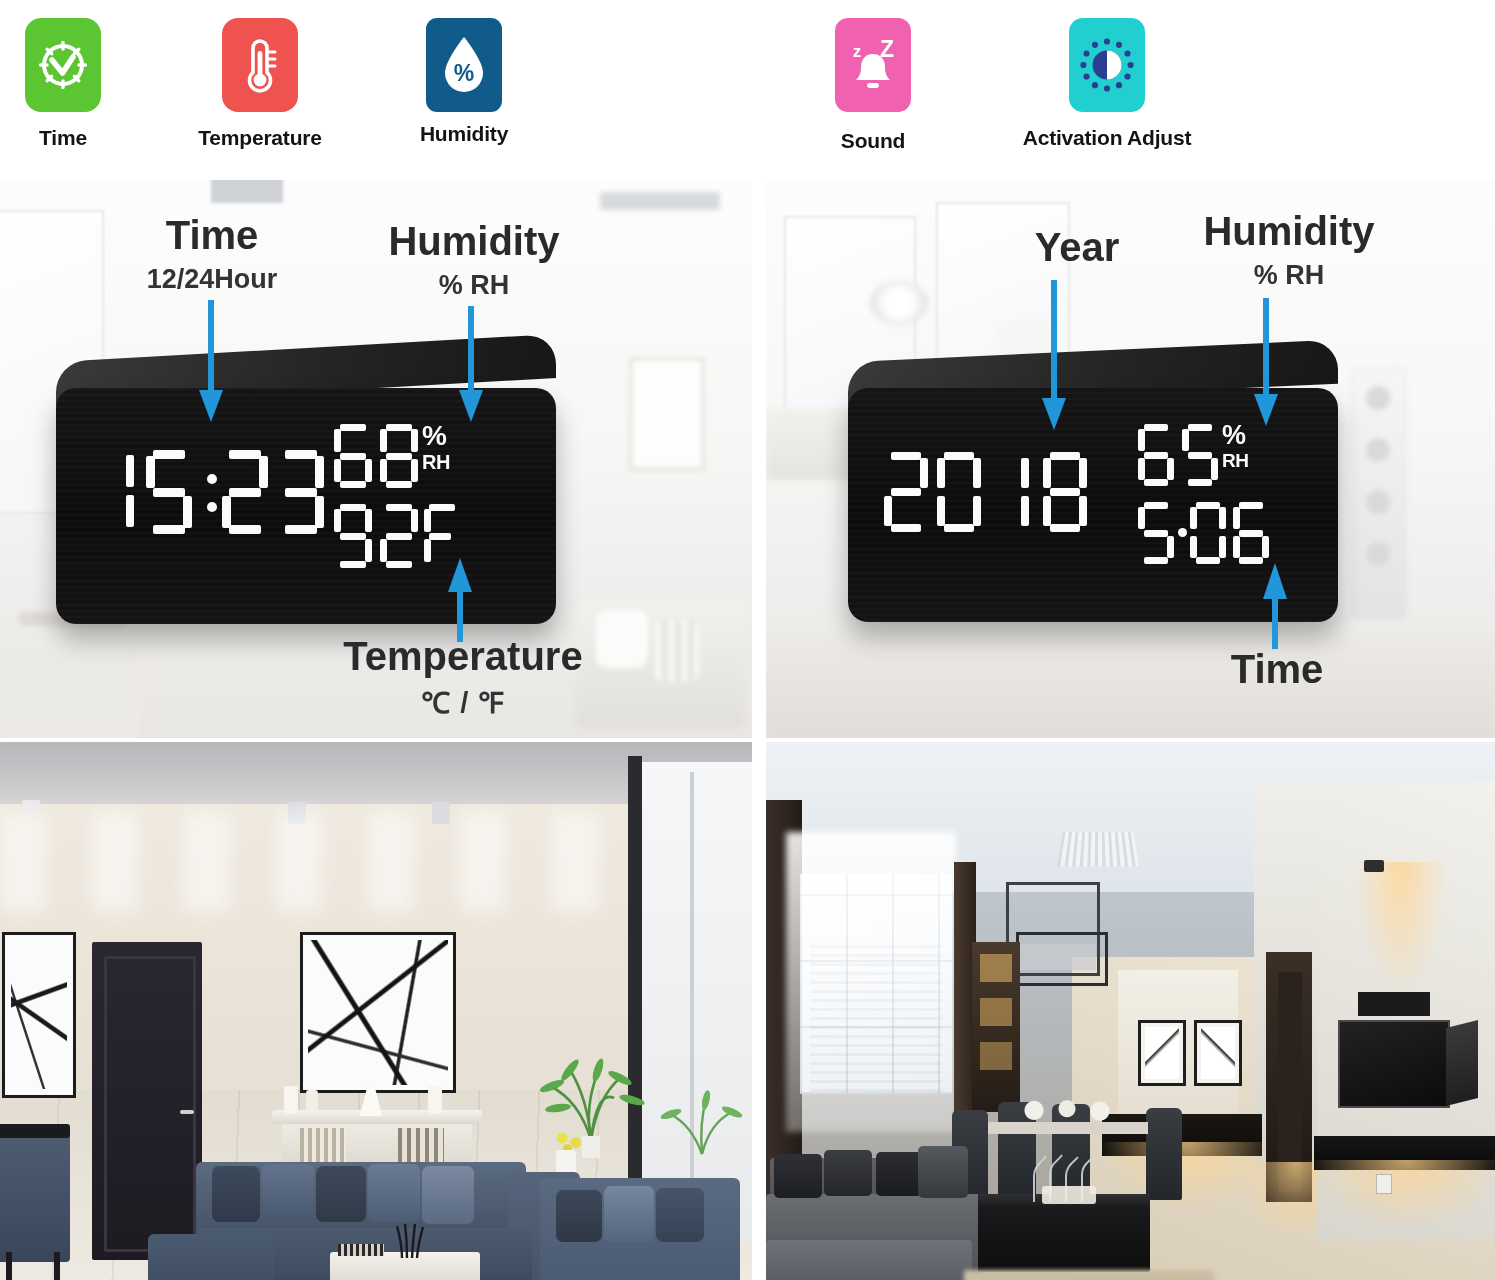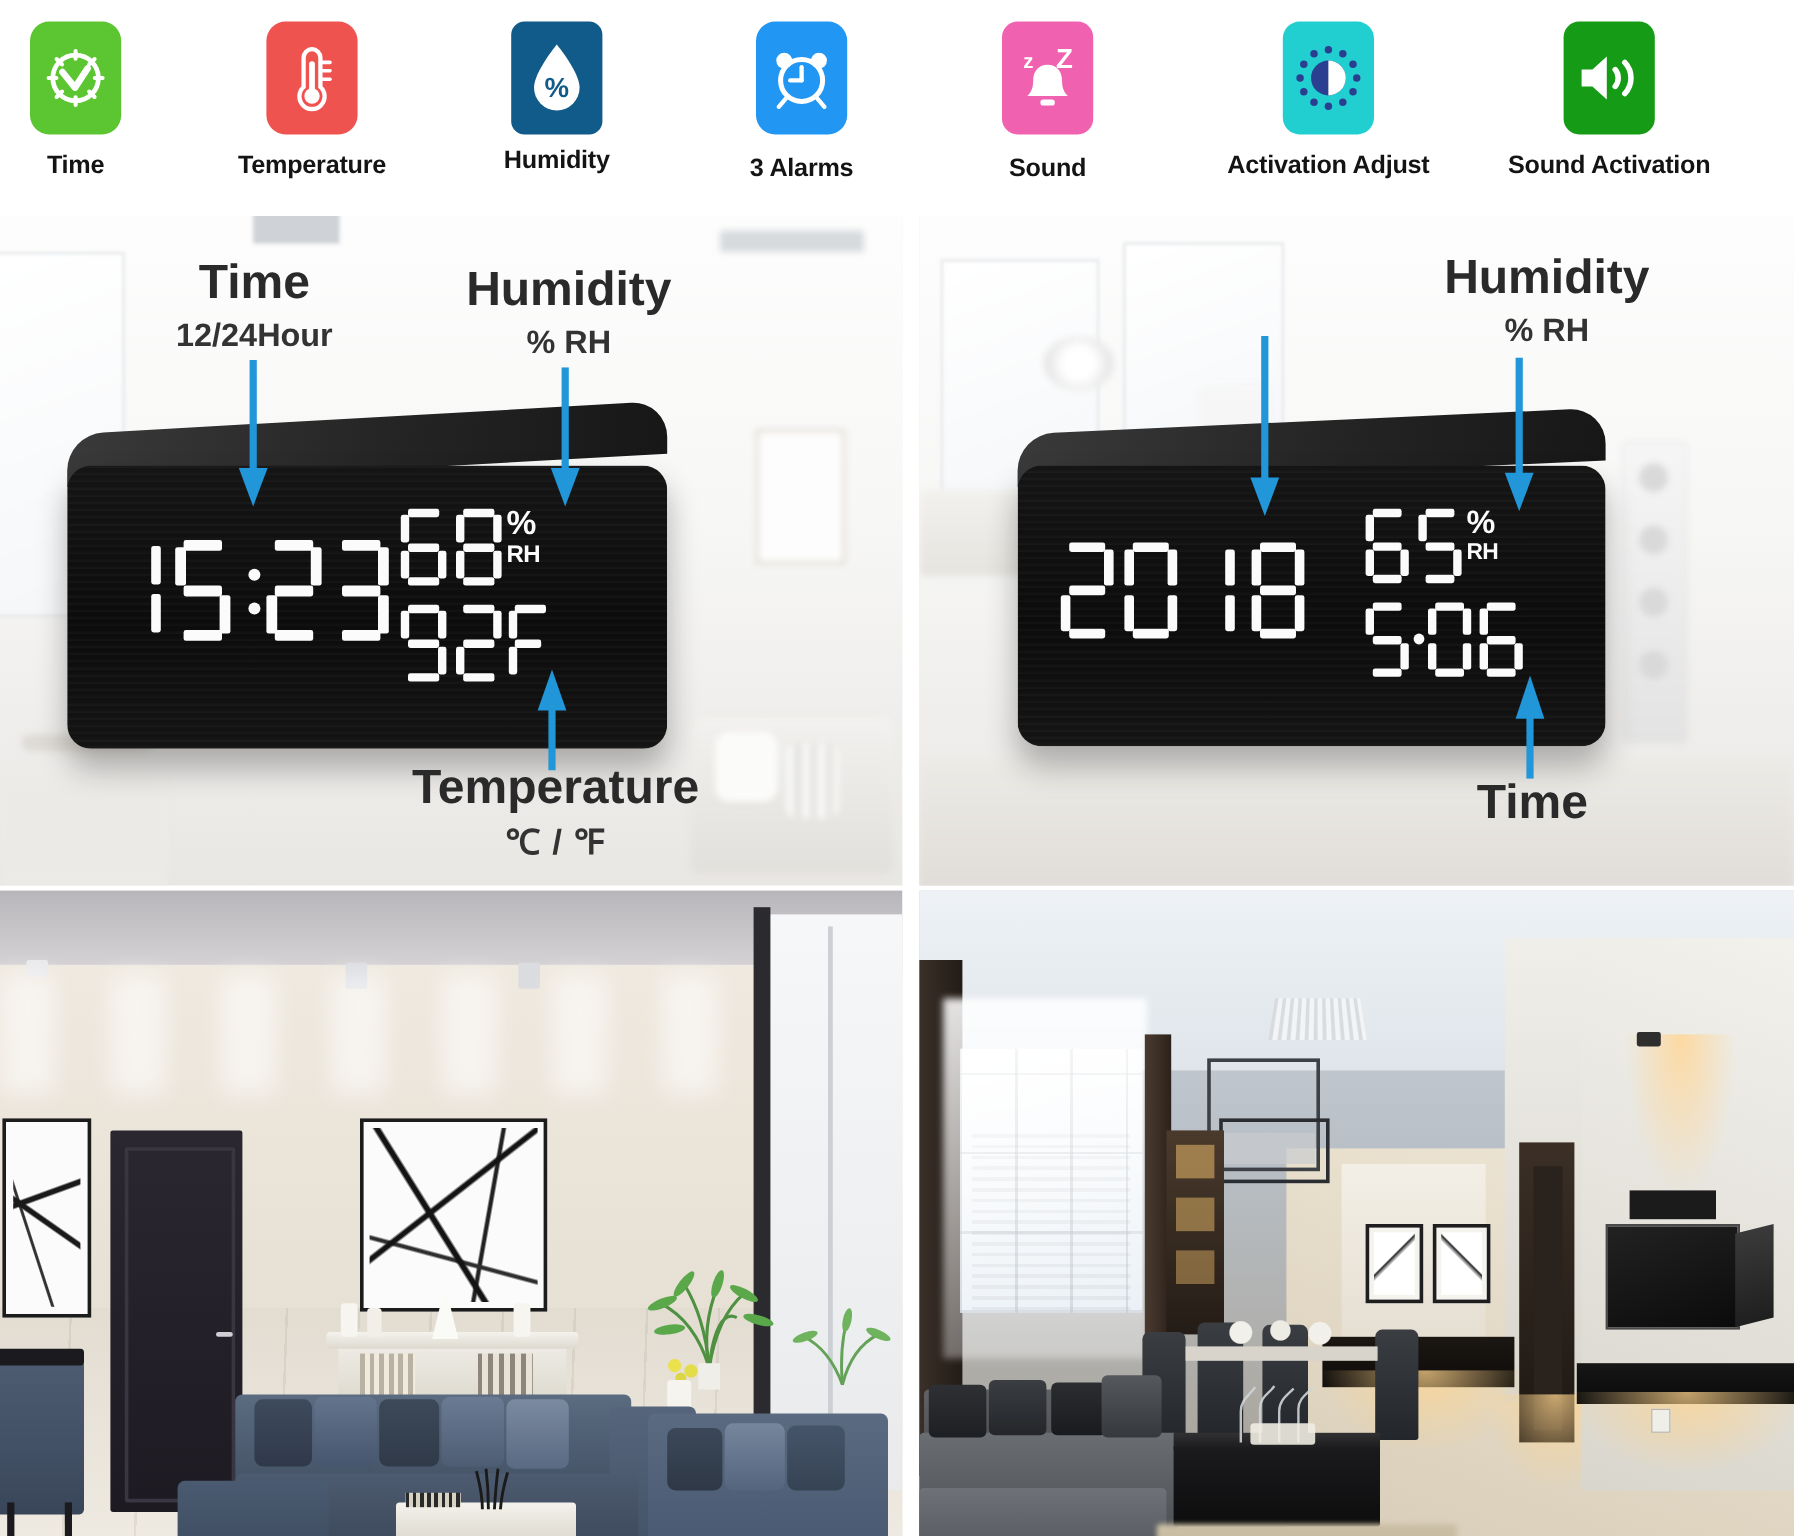--- a/index.html
+++ b/index.html
@@ -148,40 +148,20 @@
     <div class="feature" style="left:392px;width:144px;">
       <div class="fi-tile" style="background:#115b8a;border-radius:11px;">
         <svg width="54" height="64" viewBox="0 0 54 64">
           <path d="M27 4 C27 4 8 27 8 40 a19 19 0 0 0 38 0 C46 27 27 4 27 4 z" fill="#ffffff"></path>
           <text x="27" y="48" font-family="Liberation Sans, sans-serif" font-size="23" font-weight="bold" fill="#115b8a" text-anchor="middle">%</text>
         </svg>
       </div>
       <div class="fi-label" style="top:122px;font-size:21px;">Humidity</div>
     </div>
 
-    <div class="feature" style="left:598px;width:140px;">
-      <div class="fi-tile" style="background:#2196f3;">
-        <svg width="58" height="58" viewBox="0 0 58 58">
-          <g fill="none" stroke="#ffffff" stroke-width="4.2">
-            <circle cx="29" cy="31" r="17.5"></circle>
-            <path d="M13 16 a8.5 8.5 0 0 1 4 -5"></path>
-            <path d="M45 16 a8.5 8.5 0 0 0 -4 -5"></path>
-          </g>
-          <circle cx="14.5" cy="14.5" r="6.6" fill="#ffffff"></circle>
-          <circle cx="43.5" cy="14.5" r="6.6" fill="#ffffff"></circle>
-          <g stroke="#ffffff" stroke-width="3.6" stroke-linecap="round">
-            <line x1="29" y1="31" x2="29" y2="20"></line>
-            <line x1="29" y1="31" x2="19.5" y2="31"></line>
-            <line x1="16" y1="46" x2="10" y2="53"></line>
-            <line x1="42" y1="46" x2="48" y2="53"></line>
-          </g>
-        </svg>
-      </div>
-      <div class="fi-label" style="top:129px;font-size:21px;">3 Alarms</div>
-    </div>
 
     <div class="feature" style="left:800px;width:146px;">
       <div class="fi-tile" style="background:#f062b0;border-radius:13px;">
         <svg width="62" height="62" viewBox="0 0 62 62">
           <text x="15" y="23" font-family="Liberation Sans, sans-serif" font-size="17" font-weight="bold" fill="#ffffff" text-anchor="middle">z</text>
           <text x="45" y="23" font-family="Liberation Sans, sans-serif" font-size="23" font-weight="bold" fill="#ffffff" text-anchor="middle">Z</text>
           <path d="M31 20 c8 0 12 6 12 13 c0 8 3 11 5 13 H14 c2 -2 5 -5 5 -13 c0 -7 4 -13 12 -13 z" fill="#ffffff"></path>
           <rect x="25" y="49" width="12" height="5" rx="2.4" fill="#ffffff"></rect>
         </svg>
       </div>
@@ -205,32 +185,20 @@
             <circle cx="10.5" cy="19.5" r="3.1"></circle>
               <circle cx="19" cy="10.8" r="3.1"></circle>
           </g>
           <circle cx="31" cy="31" r="14.5" fill="#2b3f91"></circle>
           <path d="M31 16.5 a14.5 14.5 0 0 1 0 29 z" fill="#ffffff"></path>
         </svg>
       </div>
       <div class="fi-label" style="top:126px;font-size:21px;">Activation Adjust</div>
     </div>
 
-    <div class="feature" style="left:1228px;width:226px;">
-      <div class="fi-tile" style="background:#159b16;border-radius:13px;">
-        <svg width="58" height="52" viewBox="0 0 58 52">
-          <path d="M6 19 h9 L27 8 v36 L15 33 H6 z" fill="#ffffff"></path>
-          <g fill="none" stroke="#ffffff" stroke-width="4.6" stroke-linecap="round">
-            <path d="M34 19 a11 11 0 0 1 0 14"></path>
-            <path d="M42 13 a19 19 0 0 1 0 26"></path>
-          </g>
-        </svg>
-      </div>
-      <div class="fi-label" style="top:126px;font-size:21px;">Sound Activation</div>
-    </div>
   </div>
 
   <div class="grid">
 
     <div class="cell cell-tl">
       <div class="room-light"></div>
 
       <div class="pane" style="left:-10px;top:30px;width:110px;height:300px;"></div>
       <div class="pane" style="left:210px;top:-16px;width:70px;height:36px;border-radius:3px;background:#cfd2d6;"></div>
       <div class="blur-el" style="left:600px;top:12px;width:120px;height:18px;background:#d7dadd;border-radius:3px;"></div>
@@ -477,20 +445,23 @@
 
             <i class="c" style="right:0;top:34px;width:7px;height:22px;"></i>
             <i class="d" style="left:6px;bottom:0;width:24px;height:7px;"></i>
             <i class="e" style="left:0;top:34px;width:7px;height:22px;"></i>
             <i class="f" style="left:0;top:5px;width:7px;height:22px;"></i>
             <i class="g" style="left:6px;top:28px;width:24px;height:7px;"></i>
           </div>
         </div>
       </div>
 
+      <div class="anno" style="left:216px;top:46px;width:190px;">
+        <div class="big" style="font-size:40px;">Year</div>
+      </div>
       <svg class="arrow" style="left:275px;top:100px;" width="26" height="152" viewBox="0 0 26 152">
         <line x1="13" y1="0" x2="13" y2="124" stroke="#2196d9" stroke-width="6"></line>
         <polygon points="13,150 1,118 25,118" fill="#2196d9"></polygon>
       </svg>
 
       <div class="anno" style="left:396px;top:30px;width:254px;">
         <div class="big" style="font-size:40px;">Humidity</div>
         <div class="sub" style="font-size:27px;margin-top:8px;">% RH</div>
       </div>
       <svg class="arrow" style="left:487px;top:118px;" width="26" height="130" viewBox="0 0 26 130">

